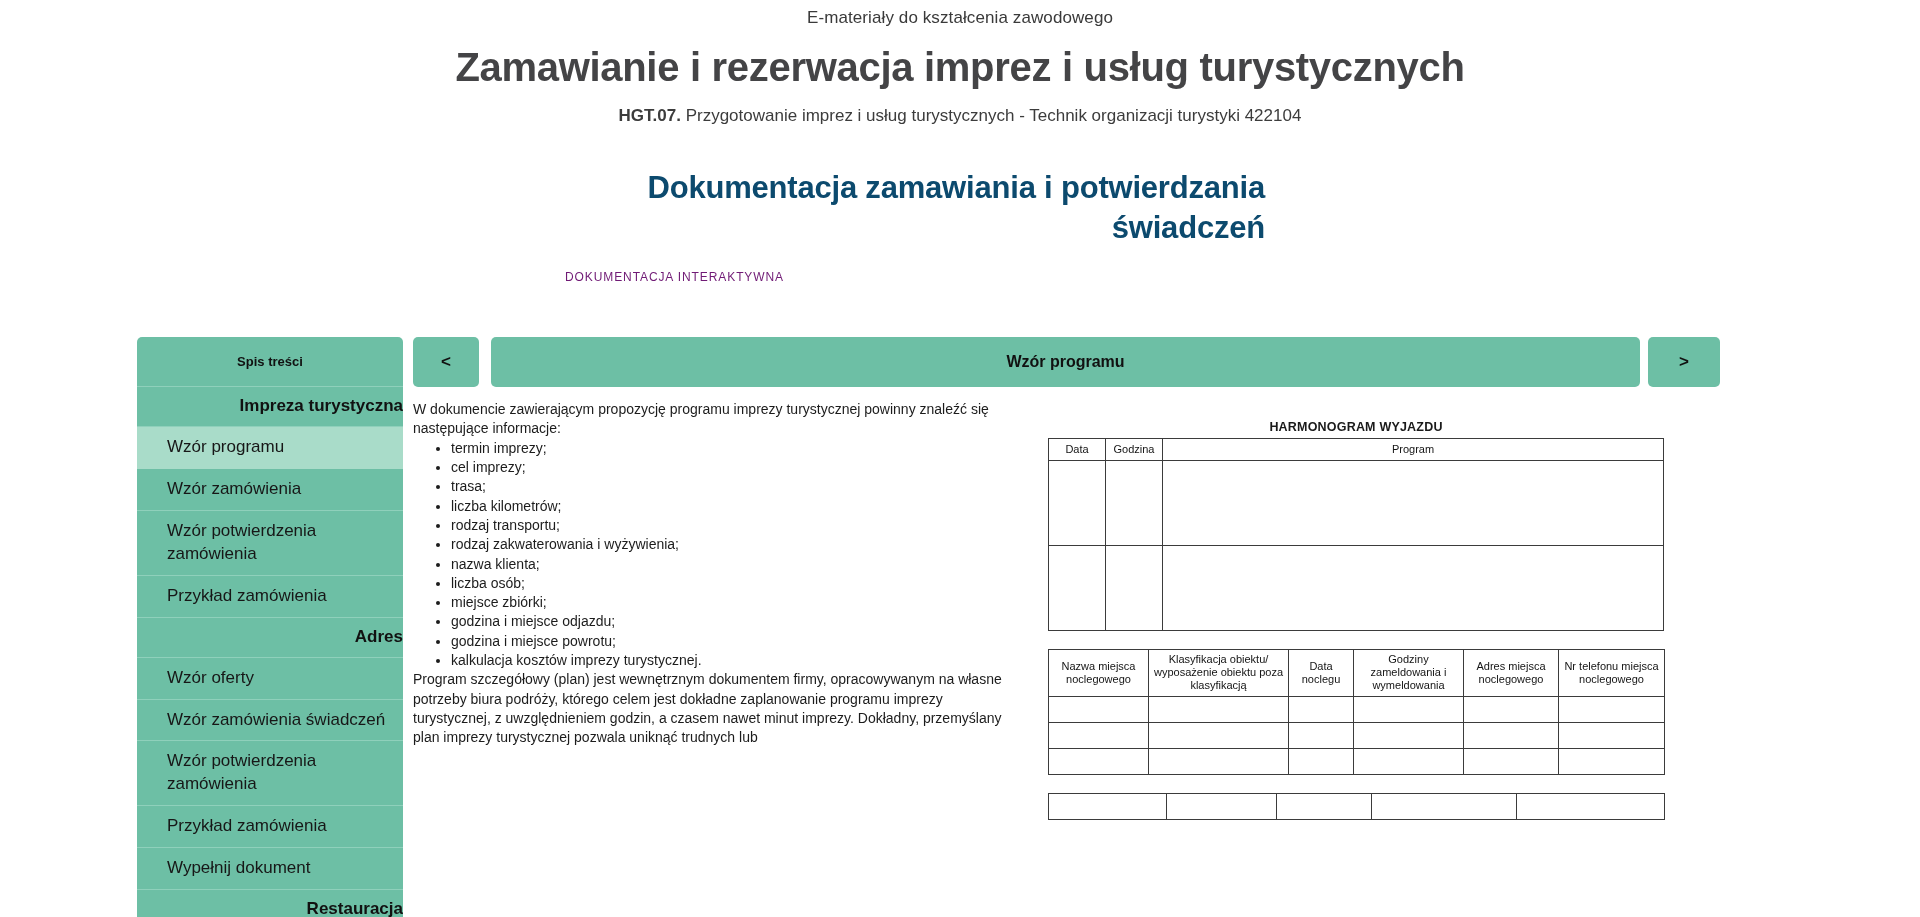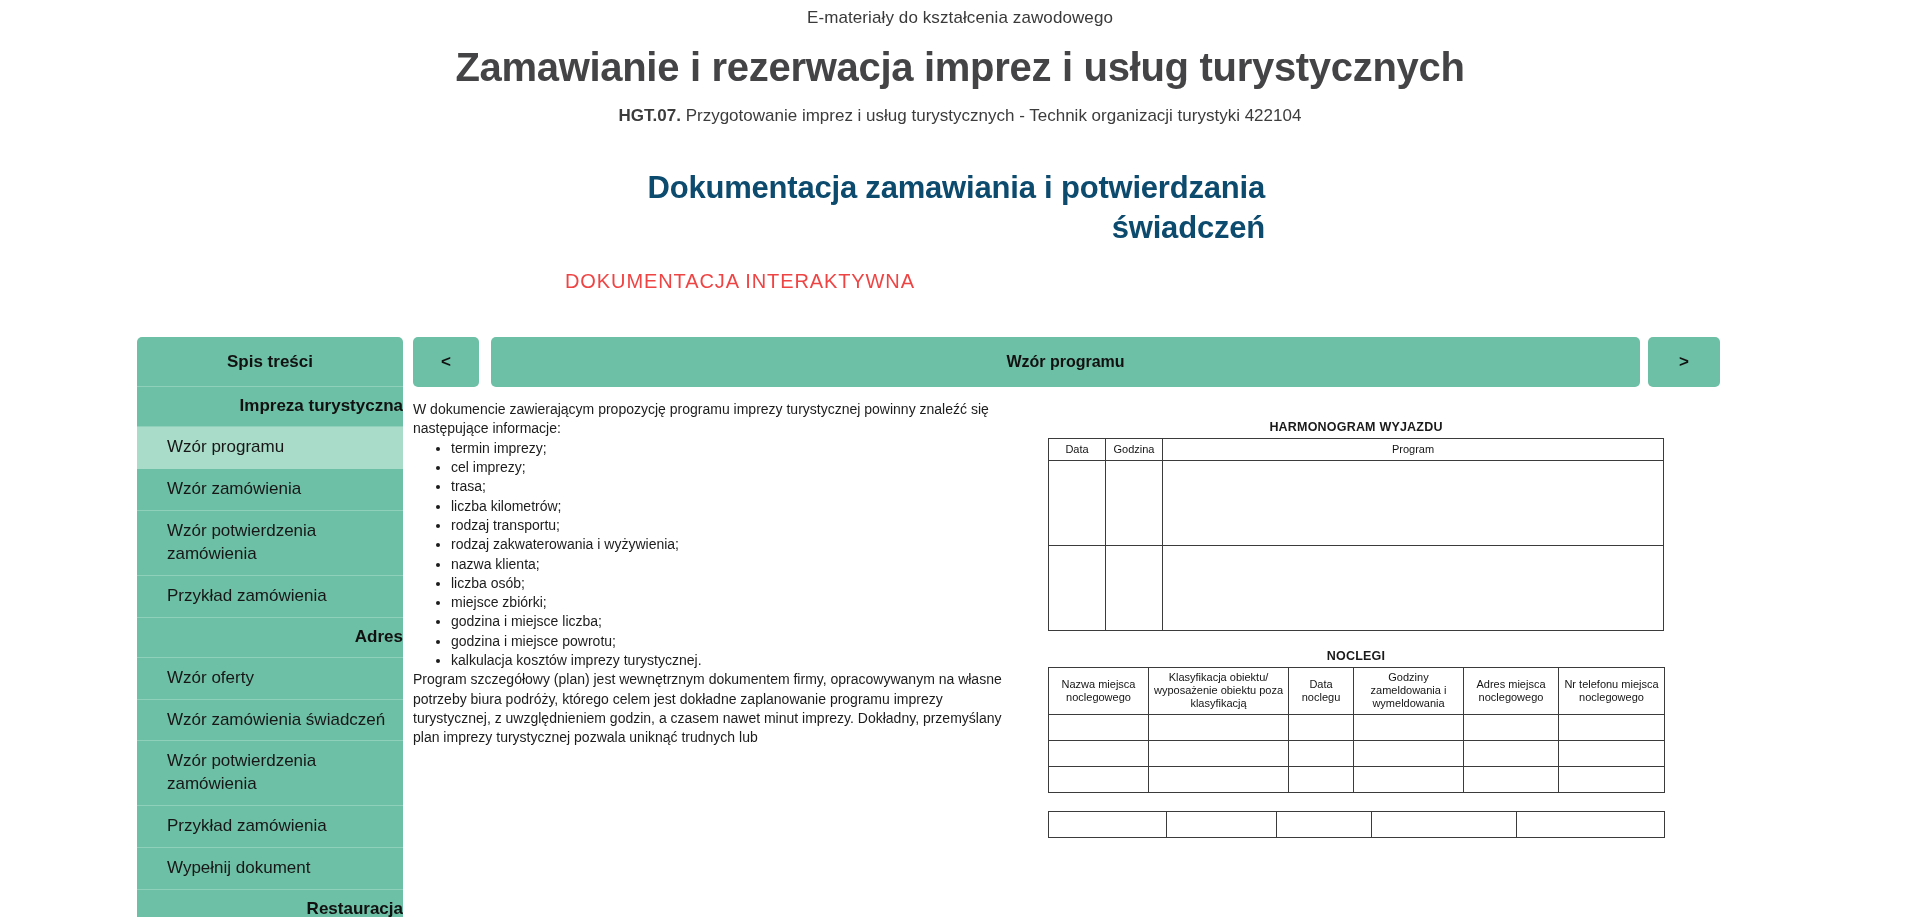--- a/index.html
+++ b/index.html
@@ -32,21 +32,21 @@
   
   .doc-block {
     position: absolute; left: 565px; top: 168px; width: 700px;
   }
   .doc-title {
     font-size: 31px; font-weight: bold; color: #0c4a6e;
     line-height: 1.28; letter-spacing: -.2px; text-align: right;
   }
   .doc-kicker {
     margin-top: 23px;
-    font-size: 20px; color: #ef4444; letter-spacing: .9px;
+    font-size: 12px; color: #701a75; letter-spacing: .9px;
   }
 
   
   .navstrip {
     position: absolute; left: 137px; top: 337px; width: 1610px; height: 50px;
   }
   .nav-btn {
     position: absolute; top: 0; height: 50px;
     background: #6dbfa5; border: none; border-radius: 5px;
     color: #111; font-size: 17px; font-weight: bold;
@@ -59,21 +59,21 @@
   .nav-next { left: 1511px; width: 72px; }
 
   
   .sidebar {
     position: absolute; left: 137px; top: 337px; width: 266px;
     background: #6dbfa5; border-radius: 5px 5px 0 0;
     overflow: hidden;
   }
   .toc-head {
     height: 50px; display: flex; align-items: center; justify-content: center;
-    font-size: 17px; font-weight: bold; color: #111;
+    font-size: 13px; font-weight: bold; color: #111;
     border-bottom: 1px solid #8fd0bb;
   }
   .toc-group {
     padding: 8px 0 8px 8px;
     font-size: 17px; font-weight: bold; color: #111;
     border-bottom: 1px solid #8fd0bb;
     line-height: 1.35;
     text-align: right;
   }
   .toc-item {
@@ -161,21 +161,21 @@
     <ul id="content-bullets">
         <li>termin imprezy;</li>
         <li>cel imprezy;</li>
         <li>trasa;</li>
         <li>liczba kilometrów;</li>
         <li>rodzaj transportu;</li>
         <li>rodzaj zakwaterowania i wyżywienia;</li>
         <li>nazwa klienta;</li>
         <li>liczba osób;</li>
         <li>miejsce zbiórki;</li>
-        <li>godzina i miejsce liczba;</li>
+        <li>godzina i miejsce odjazdu;</li>
         <li>godzina i miejsce powrotu;</li>
         <li>kalkulacja kosztów imprezy turystycznej.</li>
       </ul>
     <p>Program szczegółowy (plan) jest wewnętrznym dokumentem firmy, opracowywanym na własne potrzeby biura podróży, którego celem jest dokładne zaplanowanie programu imprezy turystycznej, z uwzględnieniem godzin, a czasem nawet minut imprezy. Dokładny, przemyślany plan imprezy turystycznej pozwala uniknąć trudnych lub</p>
   </div>
 
   <div class="docpane" id="docpane">
       <div style="margin-bottom: 18px;">
         <div class="tbl-caption">HARMONOGRAM WYJAZDU</div>
         <table class="doc">
@@ -199,21 +199,20 @@
             </tr>
             <tr>
               <td style="height: 85px;">&nbsp;</td>
               <td style="height: 85px;">&nbsp;</td>
               <td style="height: 85px;">&nbsp;</td>
             </tr>
           </tbody>
         </table>
       </div>
       <div style="margin-bottom: 18px;">
-        <div class="tbl-caption">NOCLEGI</div>
         <table class="doc">
           <colgroup>
             <col style="width: 100px;">
             <col style="width: 140px;">
             <col style="width: 65px;">
             <col style="width: 110px;">
             <col style="width: 95px;">
             <col style="width: 106px;">
           </colgroup>
           <thead>

